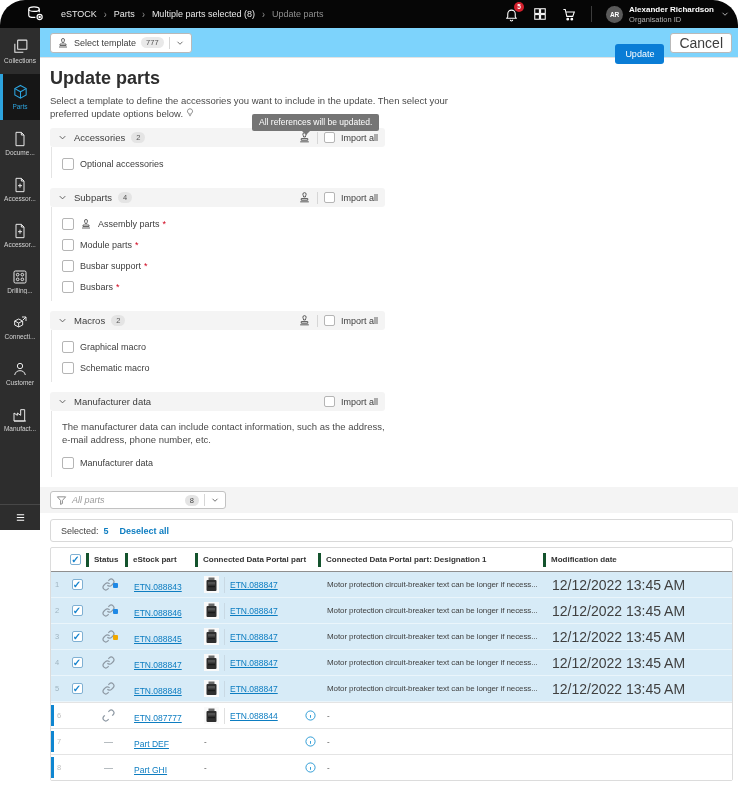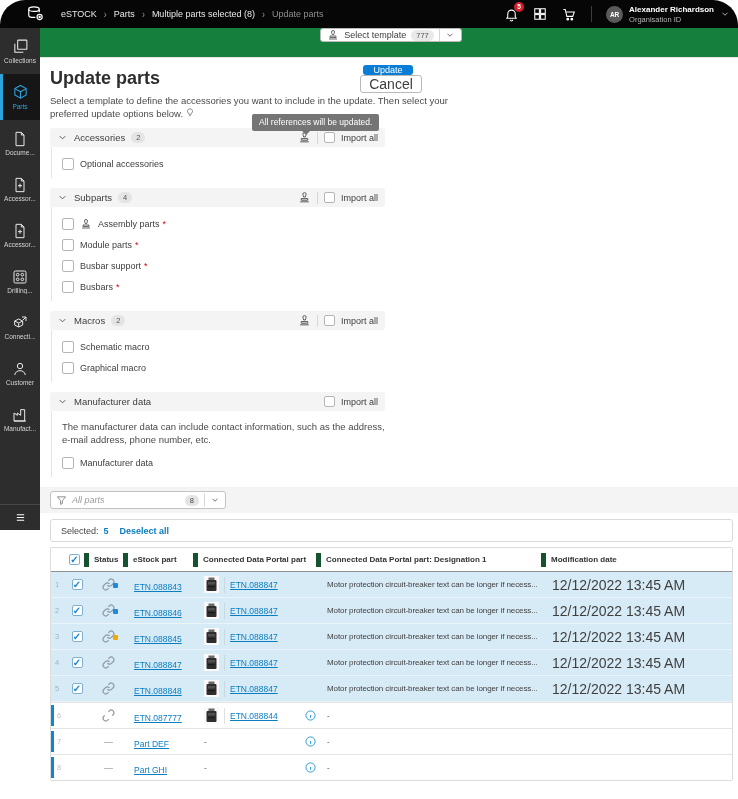--- a/index.html
+++ b/index.html
@@ -30,21 +30,21 @@
   .side-item svg { stroke:#e8e8e8; }
   .side-item.active { background:#161616; }
   .side-item.active::before { content:""; position:absolute; left:0; top:0; bottom:0; width:3px; background:#2da3dd; }
   .side-item.active .lbl { color:#2da3dd; }
   .side-item.active svg { stroke:#2da3dd; }
   .side-bottom { margin-top:auto; border-top:1px solid #474747; height:26px; display:flex; align-items:center; justify-content:center; cursor:pointer; }
 
   
   .main { position:absolute; left:40px; top:28px; width:698px; height:771px; background:#fff; }
 
-  .toolbar { height:30px; background:#15803d; border-bottom:1px solid #e3e3e3; display:flex; align-items:center; padding:0 6px 0 10px;flex-direction:column; }
+  .toolbar { height:30px; background:#7dd3fc; border-bottom:1px solid #e3e3e3; display:flex; align-items:center; padding:0 6px 0 10px; }
   .tpl-btn { display:flex; align-items:center; gap:5px; background:#fff; border:1px solid #b9b9b9; border-radius:3px; height:20px; padding:0 6px; cursor:pointer; }
   .tpl-btn .t-label { font-size:9px; color:#3d3d3d; }
   .pill { background:#e9e9e9; border-radius:8px; font-size:7.5px; color:#555; padding:1px 5px; }
   .mini-divider { width:1px; height:12px; background:#d6d6d6; }
   .toolbar-spacer { flex:1; }
   .btn-update { background:#0a7dd6; color:#fff; border:none; border-radius:3px; font-size:9px; height:20px; padding:0 10px; margin-right:6px; cursor:pointer; font-family:inherit;margin-top:23px; }
   .btn-cancel { background:#fff; color:#3d3d3d; border:1px solid #b9b9b9; border-radius:3px; font-size:14px; height:20px; padding:0 8px; cursor:pointer; font-family:inherit; }
 
   .content { padding:0 0 0 10px; }
   h1.page-title { font-size:18px; font-weight:700; color:#2e2e2e; margin:10px 0 6px; line-height:20px; }
@@ -84,21 +84,21 @@
   .selected-bar { margin:6px 5px 0 10px; border:1px solid #d9d9d9; border-radius:3px; background:#fff; height:23px; display:flex; align-items:center; padding-left:10px; gap:5px; }
   .sel-label { font-size:9px; color:#444; }
   .sel-count { font-size:9px; color:#0d7dc1; font-weight:bold; }
   .sel-deselect { font-size:9px; color:#0d7dc1; font-weight:bold; margin-left:6px; cursor:pointer; }
 
   
   .table { margin:5px 5px 0 10px; border:1px solid #dcdcdc; border-radius:2px; background:#fff; }
   .thead, .trow { display:grid; grid-template-columns:14px 24px 39px 70px 123px 225px 1fr; align-items:center; }
   .thead { height:24px; border-bottom:1px solid #8f8f8f; }
   .th { font-size:8px; font-weight:bold; color:#333; padding-left:5px; white-space:nowrap; overflow:hidden; }
-  .th.colsep, .cbcell.colsep { border-right:5px solid #14532d; height:14px; display:flex; align-items:center; }
+  .th.colsep, .cbcell.colsep { border-right:3px solid #14532d; height:14px; display:flex; align-items:center; }
   .th.colsep { display:block; line-height:14px; }
   .cbcell { display:flex; align-items:center; justify-content:center; height:14px; }
   .trow { height:26px; }
   .trow.sel { background:#d7ebf7; border-bottom:1px solid #eaf5fb; }
   .trow.plain { background:#fff; border-top:1px solid #e4e4e4; position:relative; }
   .trow.plain::before { content:""; position:absolute; left:0; top:2px; bottom:2px; width:3px; background:#0f86d1; }
   .rownum { font-size:7.5px; color:#9fb4c0; padding-left:4px; }
   .trow.plain .rownum { color:#bfbfbf; padding-left:6px; }
   .statuscell { display:flex; align-items:center; justify-content:center; position:relative; }
   .dot { position:absolute; width:5px; height:5px; border-radius:1px; top:5px; right:10px; }
@@ -369,25 +369,25 @@
                 <path d="M6 14h12v3H6z"></path>
                 <path d="M4 20h16"></path>
             </svg>
             <span class="mini-divider"></span>
             <span class="cb sm"></span>
             <span class="sec-import-label">Import all</span>
           </div>
           <div class="sec-body">
             <div class="opt-row">
               <span class="cb"></span>
+              <span class="opt-label">Graphical macro</span>
+            </div>
+            <div class="opt-row">
+              <span class="cb"></span>
               <span class="opt-label">Schematic macro</span>
-            </div>
-            <div class="opt-row">
-              <span class="cb"></span>
-              <span class="opt-label">Graphical macro</span>
             </div>
           </div>
         </div>
 
         <div class="section">
           <div class="sec-head">
             <svg width="11" height="11" viewBox="0 0 24 24" fill="none" stroke="#555" stroke-width="2">
                 <path d="M6 9l6 6 6-6"></path>
               </svg>
             <span class="sec-title">Manufacturer data</span>

